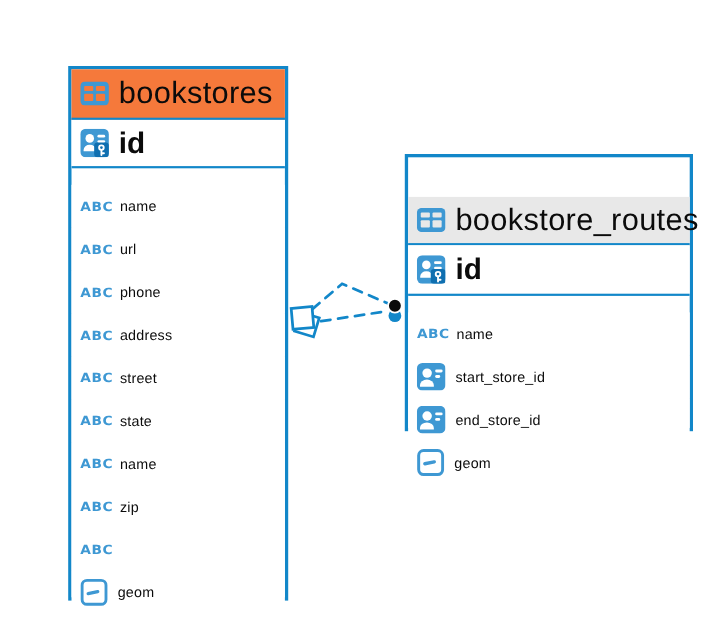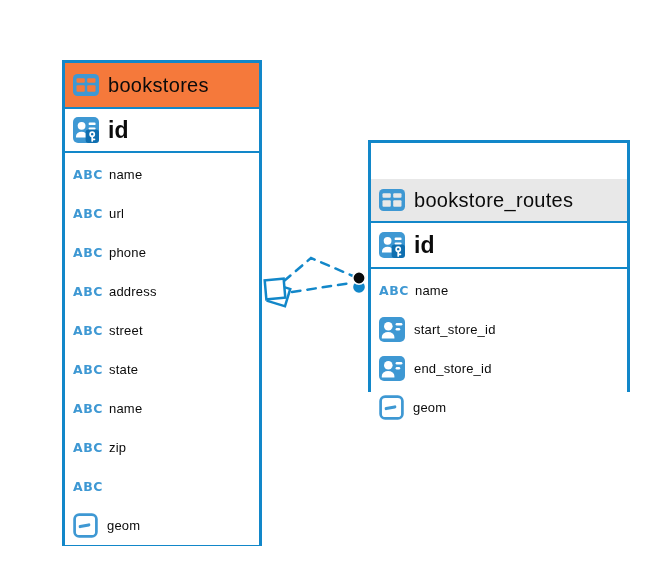--- a/index.html
+++ b/index.html
@@ -23,33 +23,33 @@
   .entity.routes{left:368px;top:140px;width:262px;height:252px;}
 
   .entity-header{
     display:flex;align-items:center;gap:9px;
     padding:0 8px;box-sizing:border-box;
     border-bottom:2px solid #1287C9;
     flex:0 0 auto;
   }
   .bookstores .entity-header{height:46px;background:#F5793B;}
   .routes .entity-header{height:44px;background:#E8E8E8;margin-top:36px;}
-  .entity-title{font-size:20px;letter-spacing:.3px;font-weight:400;white-space:nowrap;}
+  .entity-title{font-size:28px;letter-spacing:.3px;font-weight:400;white-space:nowrap;}
 
   .pk-row{
     display:flex;align-items:center;gap:9px;
     padding:0 8px;box-sizing:border-box;
     border-bottom:2px solid #1287C9;
     flex:0 0 auto;background:#fff;
   }
   .bookstores .pk-row{height:44px;}
   .routes .pk-row{height:46px;}
-  .pk-label{font-size:23px;font-weight:700;text-align:right;}
-
-  .col-list{display:flex;flex-direction:column;flex:1 1 auto;padding-top:2px;}
+  .pk-label{font-size:27px;font-weight:700;text-align:right;}
+
+  .col-list{display:flex;flex-direction:column;flex:1 1 auto;padding-top:2px;margin-top:13px;}
   .col-row{
     display:flex;align-items:center;gap:9px;
     padding:0 8px;box-sizing:border-box;
     height:39px;flex:0 0 auto;background:#fff;
   }
   .col-label{font-size:13px;letter-spacing:.2px;white-space:nowrap;}
 
   
   .icn{flex:0 0 auto;display:inline-flex;align-items:center;justify-content:center;}
   .abc-icn{

